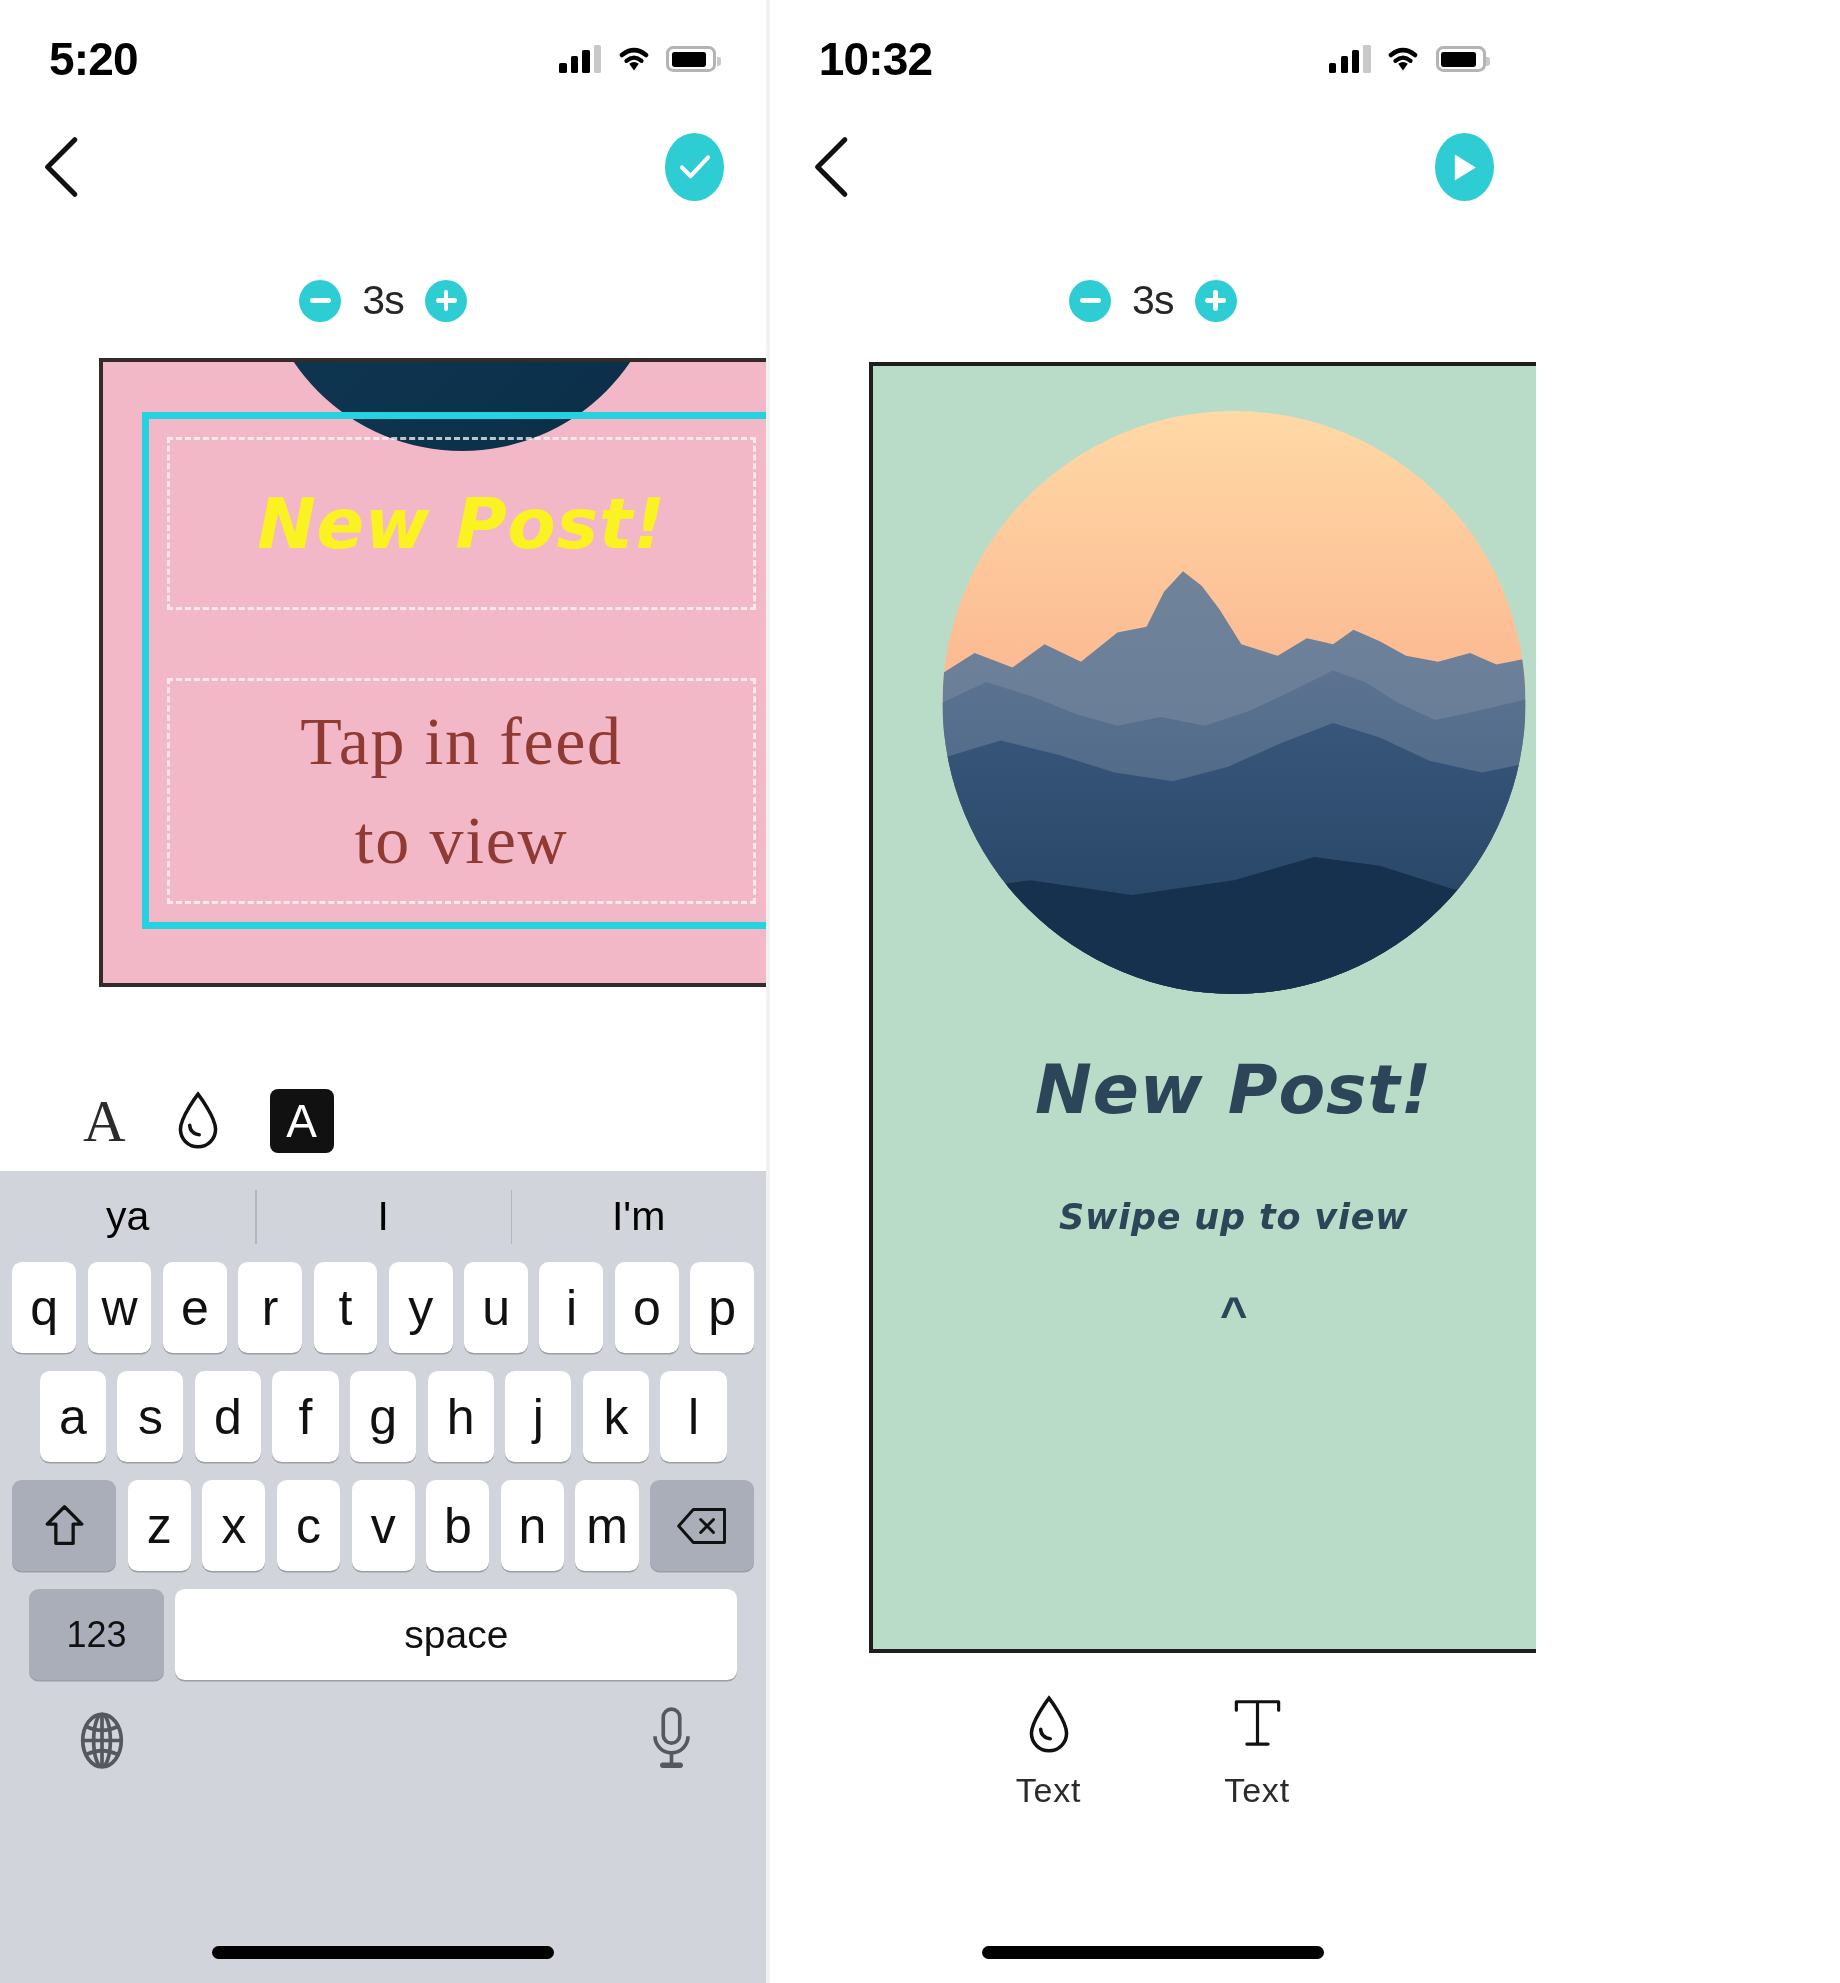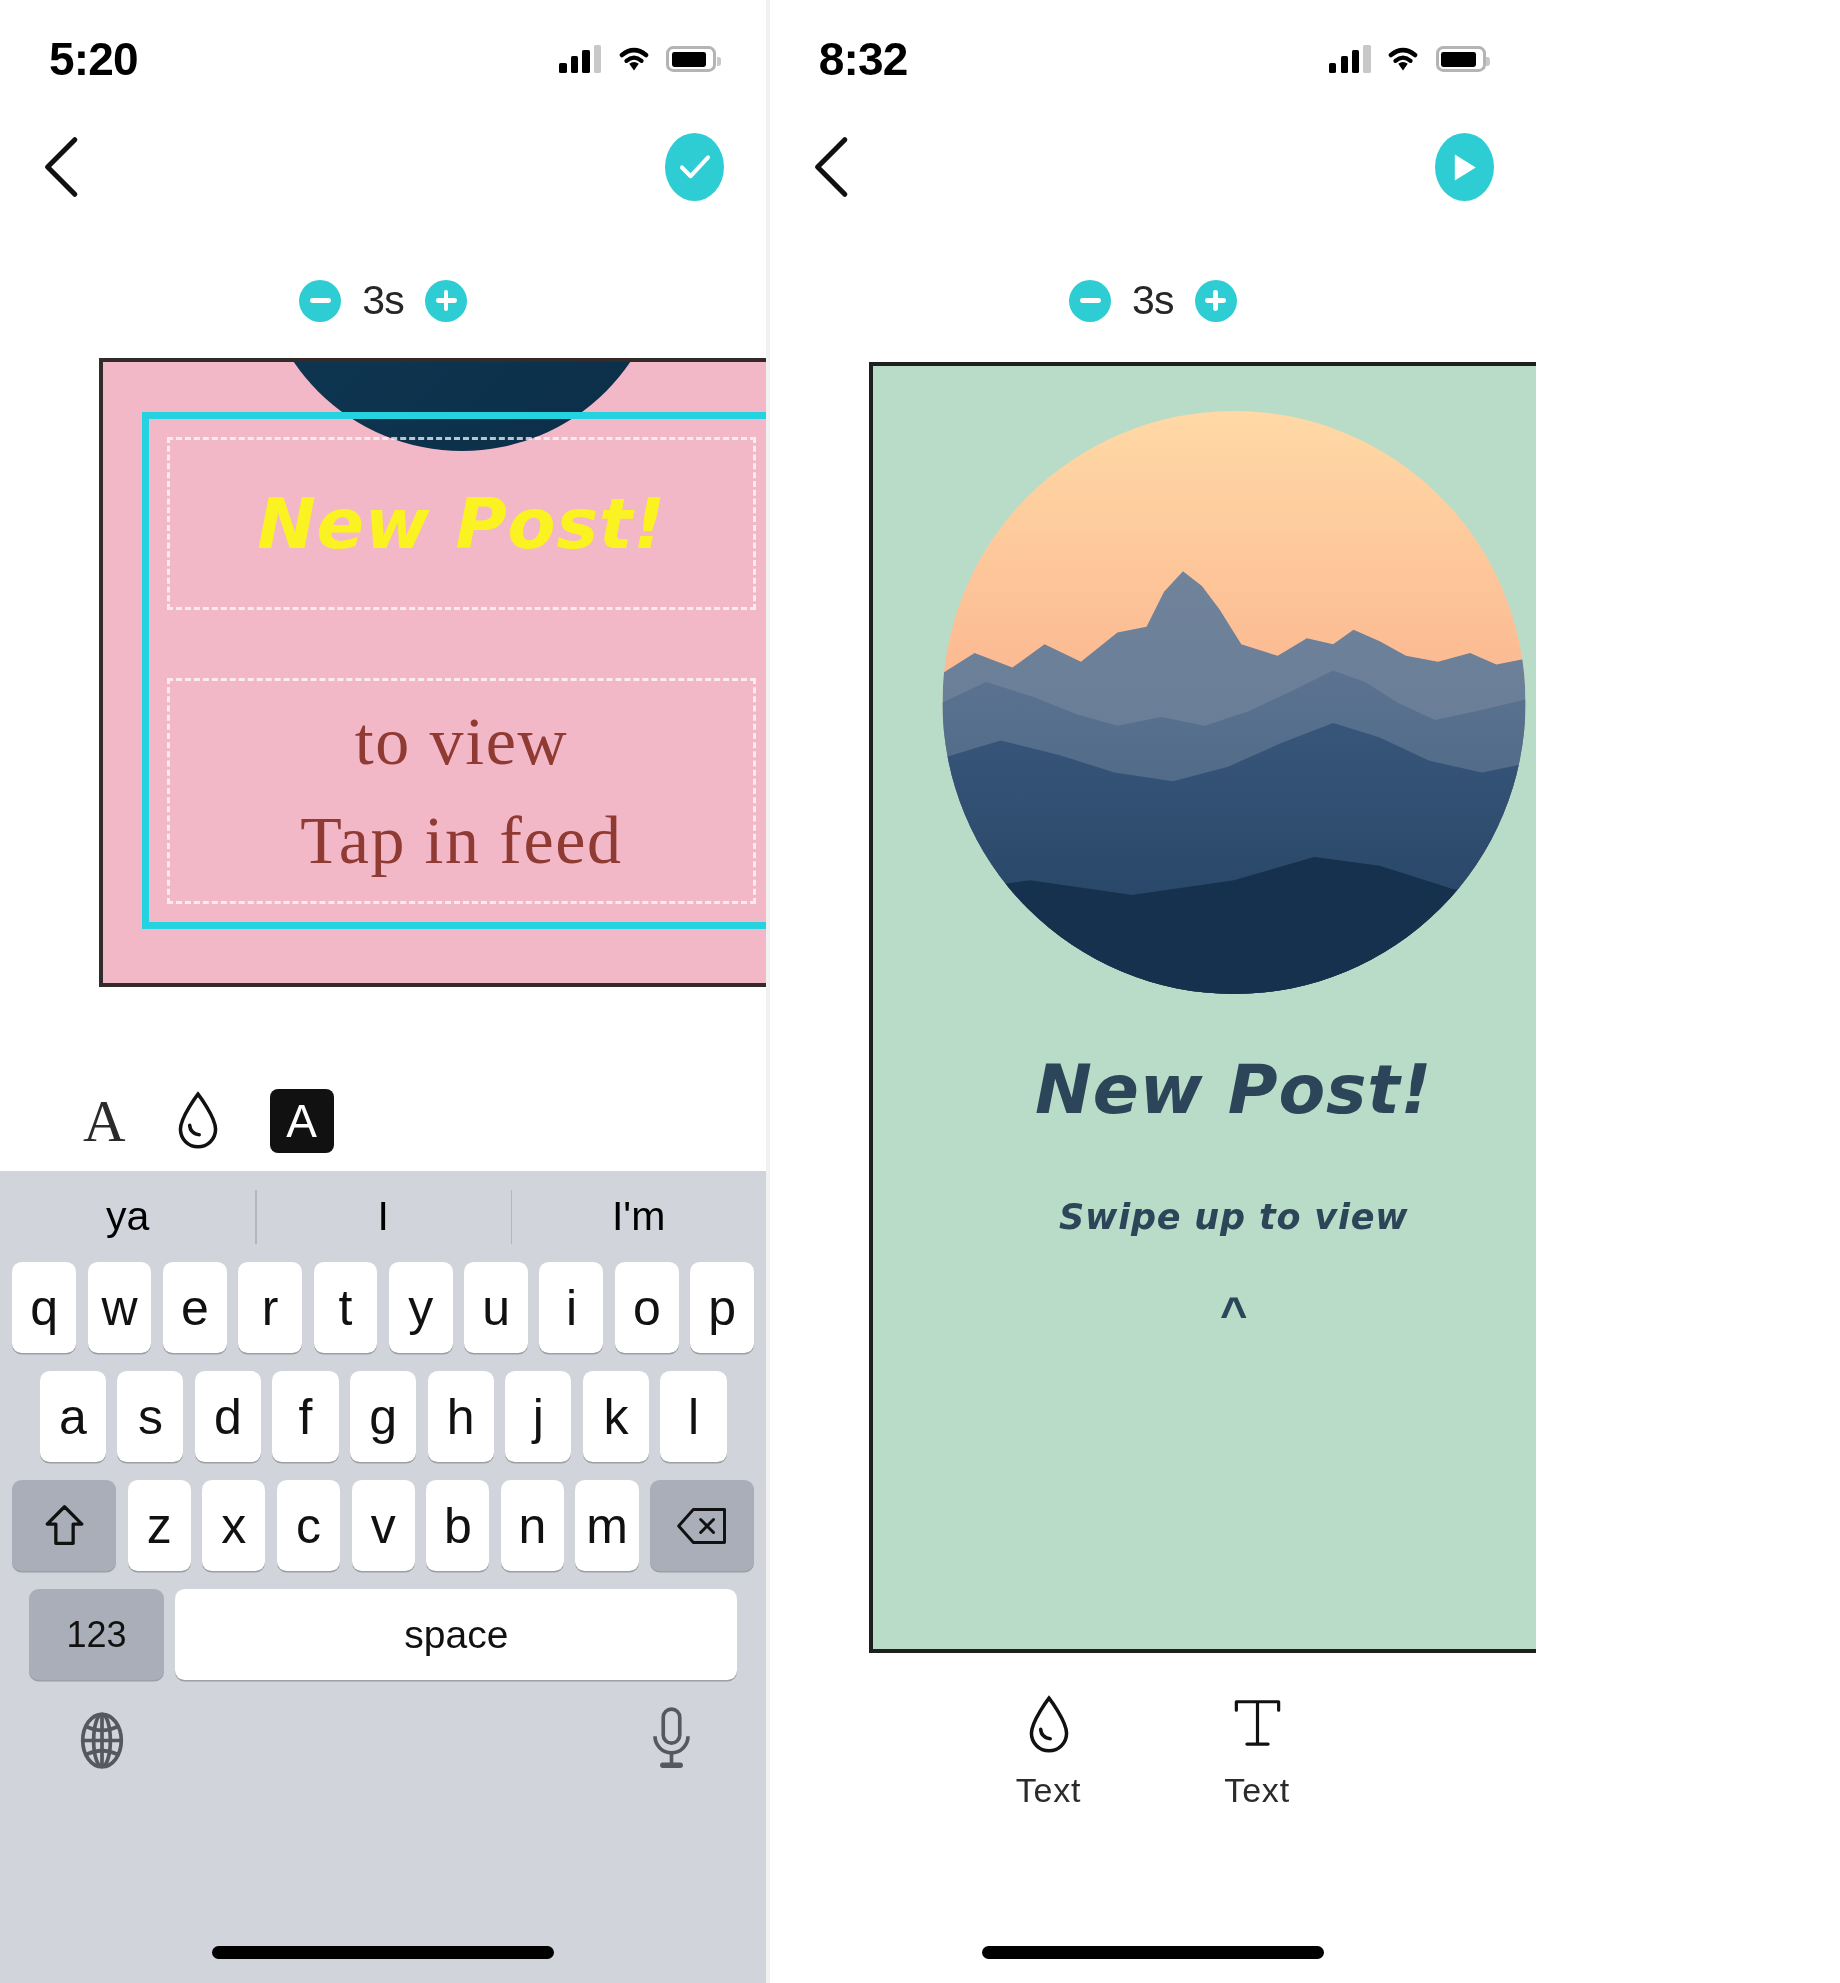--- a/index.html
+++ b/index.html
@@ -270,22 +270,22 @@
     </div>
 
     <div class="pink-card">
       <div class="circle-bleed"></div>
       <div class="select-frame">
         <div class="text-box one">
           <div class="headline-yellow">New Post!</div>
         </div>
         <div class="text-box two">
           <div class="body-maroon">
+            <div>Tap in feed</div>
             <div>to view</div>
-            <div>Tap in feed</div>
           </div>
         </div>
       </div>
     </div>
 
     <div class="tool-row">
       <div class="tool-item">
         <span class="glyph-serif-a">A</span>
       </div>
       <div class="tool-item">
@@ -378,21 +378,21 @@
 
       <div class="home-bar"></div>
     </div>
   </div>
 
   <div class="divider"></div>
 
   <div class="phone right">
 
     <div class="status-bar">
-      <div class="status-time">8:32</div>
+      <div class="status-time">10:32</div>
       <div class="status-right">
         <div class="sig">
             <i></i>
             <i></i>
             <i></i>
             <i></i>
           </div>
         <svg class="wifi" viewBox="0 0 24 20">
           <path d="M12 18.2 L8.6 13.4 Q12 10.9 15.4 13.4 Z" fill="#000"></path>
           <path d="M3.4 7.2 Q12 0.2 20.6 7.2" stroke="#000" stroke-width="3.2" fill="none" stroke-linecap="round"></path>

